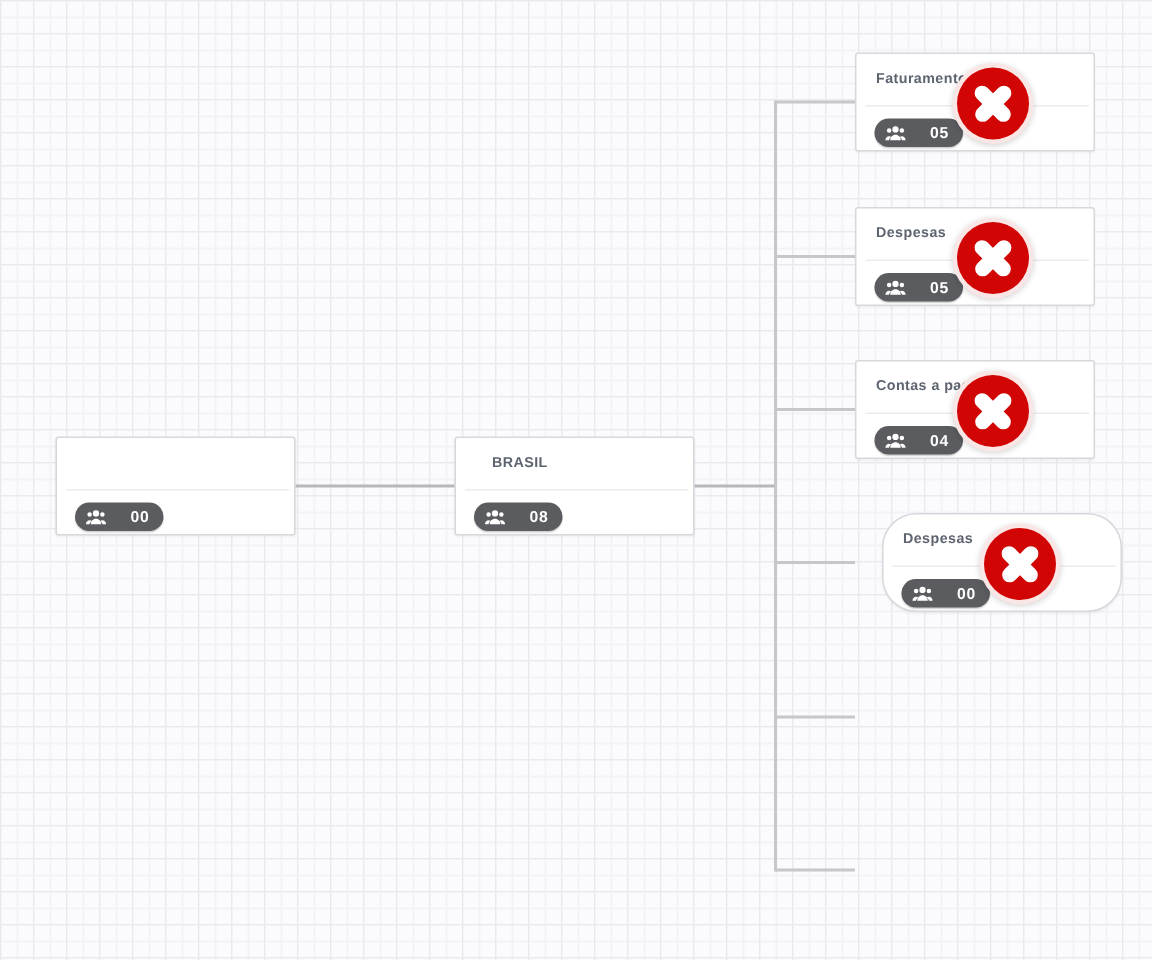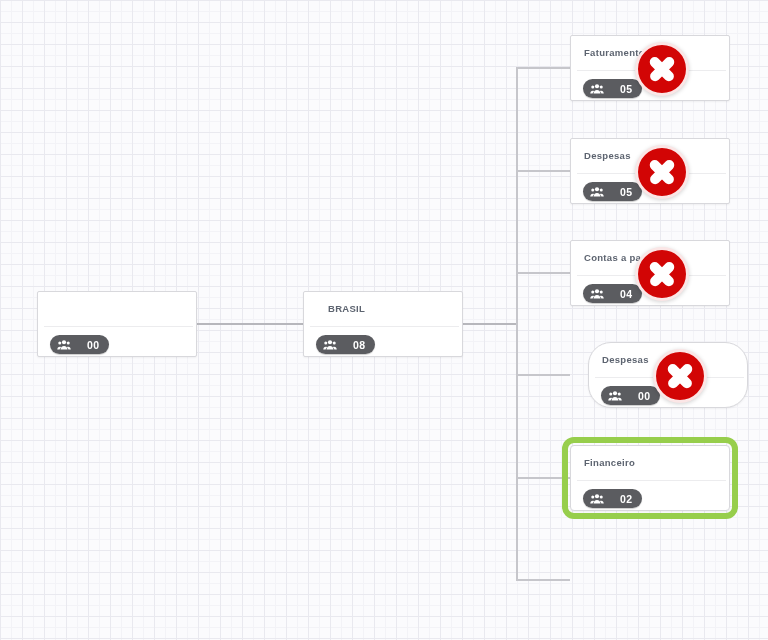--- a/index.html
+++ b/index.html
@@ -205,32 +205,15 @@
             <path d="M7 21c0-4 3.1-7.2 7-7.2s7 3.2 7 7.2z"></path>
             <path d="M.5 21c0-3 2.2-5.4 5-5.4 1 0 2 .3 2.8.9-1.6 1.1-2.7 2.7-3 4.5z"></path>
             <path d="M27.5 21c0-3-2.2-5.4-5-5.4-1 0-2 .3-2.8.9 1.6 1.1 2.7 2.7 3 4.5z"></path>
           </svg>
         </span>
       <span class="count">00</span>
     </div>
     <div class="delete-badge"></div>
   </div>
 
-  <div class="node node--selected n6">
-    <div class="title">Financeiro</div>
-    <div class="divider"></div>
-    <div class="badge">
-      <span>
-          <svg width="14" height="11" viewBox="0 0 28 22" fill="#ffffff">
-            <circle cx="5.5" cy="8" r="3"></circle>
-            <circle cx="22.5" cy="8" r="3"></circle>
-            <circle cx="14" cy="6.5" r="4.2"></circle>
-            <path d="M7 21c0-4 3.1-7.2 7-7.2s7 3.2 7 7.2z"></path>
-            <path d="M.5 21c0-3 2.2-5.4 5-5.4 1 0 2 .3 2.8.9-1.6 1.1-2.7 2.7-3 4.5z"></path>
-            <path d="M27.5 21c0-3-2.2-5.4-5-5.4-1 0-2 .3-2.8.9 1.6 1.1 2.7 2.7 3 4.5z"></path>
-          </svg>
-        </span>
-      <span class="count">02</span>
-    </div>
-  </div>
 
 
 </div>
 
 </body></html>

